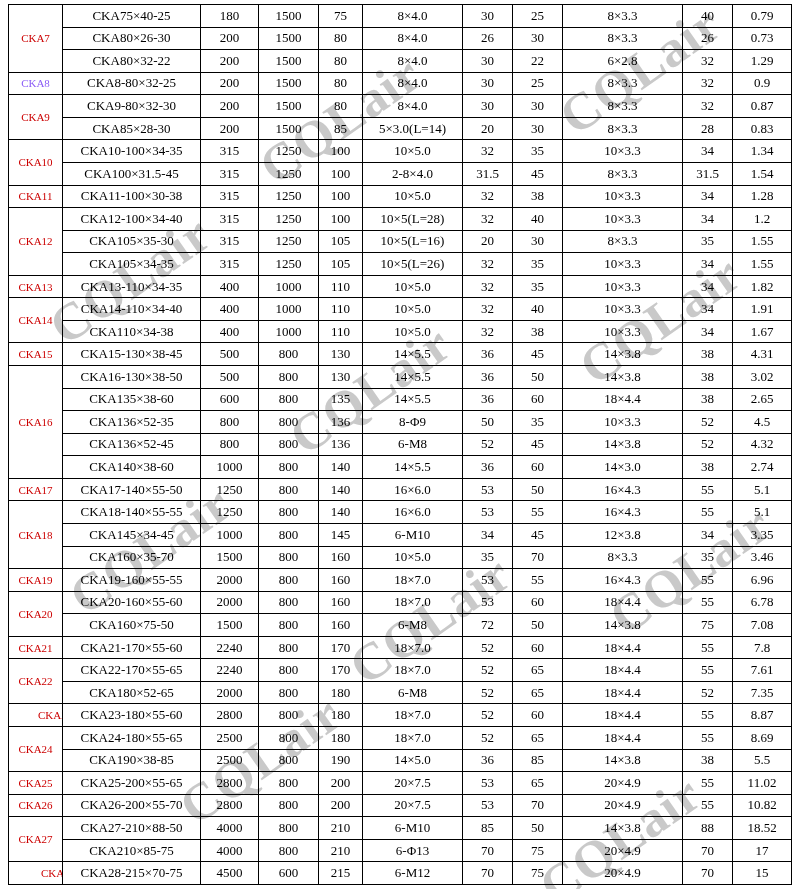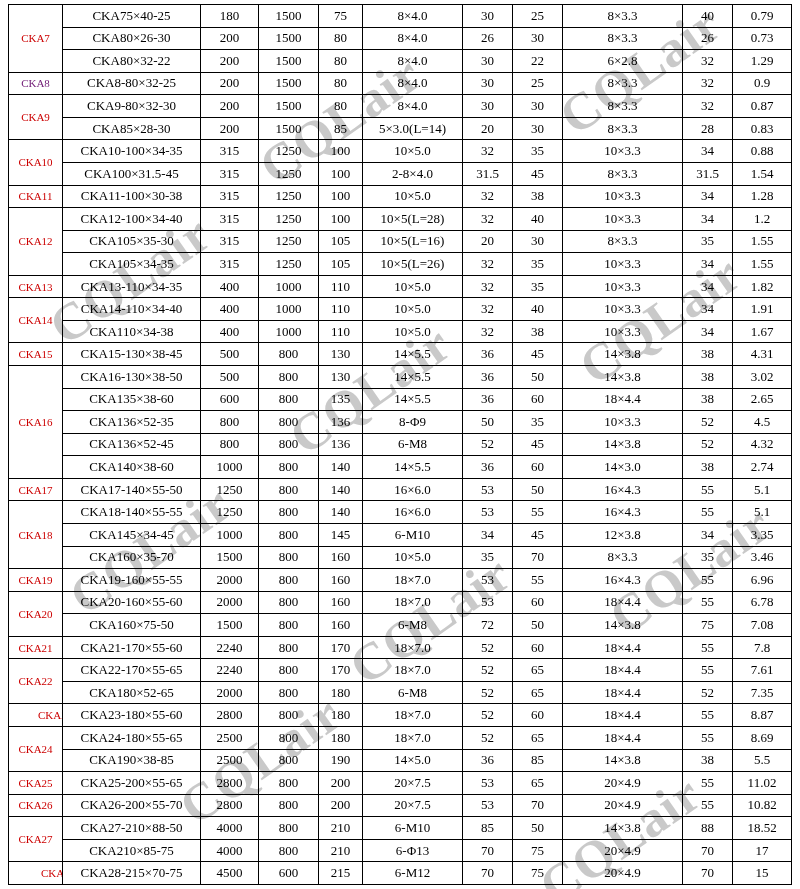--- a/index.html
+++ b/index.html
@@ -113,21 +113,21 @@
           <td>1500</td>
           <td>80</td>
           <td>8×4.0</td>
           <td>30</td>
           <td>22</td>
           <td>6×2.8</td>
           <td>32</td>
           <td>1.29</td>
         </tr>
         <tr>
-          <td class="group-cell" rowspan="1" style="color: #701a75;">CKA8</td>
+          <td class="group-cell" rowspan="1" style="color: #8b5cf6;">CKA8</td>
           <td>CKA8-80×32-25</td>
           <td>200</td>
           <td>1500</td>
           <td>80</td>
           <td>8×4.0</td>
           <td>30</td>
           <td>25</td>
           <td>8×3.3</td>
           <td>32</td>
           <td>0.9</td>
@@ -161,21 +161,21 @@
           <td class="group-cell" rowspan="2" style="color: rgb(204, 0, 0);">CKA10</td>
           <td>CKA10-100×34-35</td>
           <td>315</td>
           <td>1250</td>
           <td>100</td>
           <td>10×5.0</td>
           <td>32</td>
           <td>35</td>
           <td>10×3.3</td>
           <td>34</td>
-          <td>0.88</td>
+          <td>1.34</td>
         </tr>
         <tr>
           <td>CKA100×31.5-45</td>
           <td>315</td>
           <td>1250</td>
           <td>100</td>
           <td>2-8×4.0</td>
           <td>31.5</td>
           <td>45</td>
           <td>8×3.3</td>

